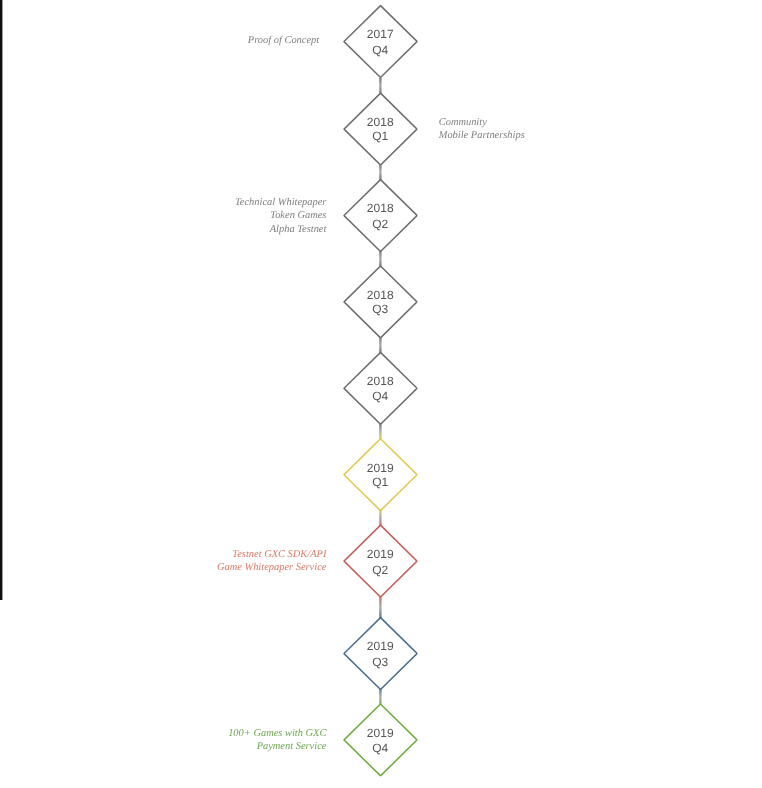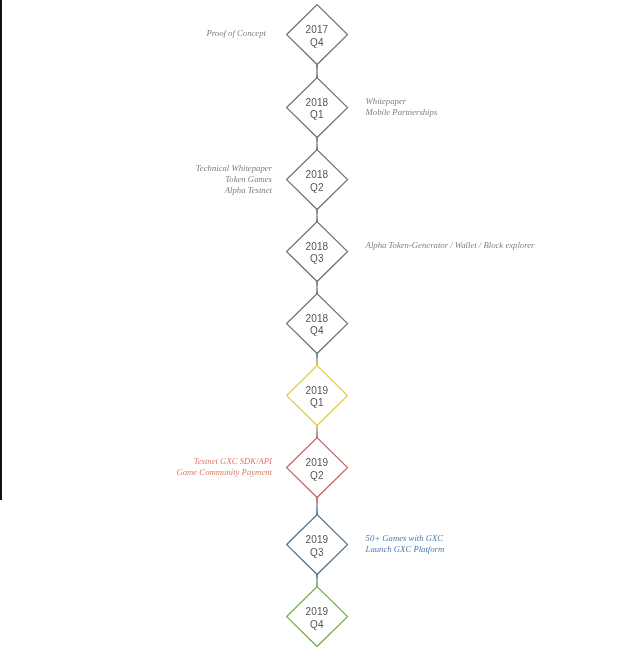--- a/index.html
+++ b/index.html
@@ -49,21 +49,21 @@
   <div class="node" style="left:285.8px;top:76.8px;width:62.2px;height:61.2px">
     <svg width="62.2" height="61.2" viewBox="0 0 62.2 61.2">
       <polygon points="31.1,0.65 61.55,30.6 31.1,60.55 0.65,30.6" fill="none" stroke="#6d6e70" stroke-width="1.3" stroke-linejoin="miter"></polygon>
     </svg>
     <div class="cap">
       <span>2018</span>
       <span>Q1</span>
     </div>
   </div>
   <div class="dlabel right" style="left:365.6px;top:95.9px;color:#808080">
-    <span>Whitepaper</span>
+    <span>Community</span>
     <span>Mobile Partnerships</span>
   </div>
   <div class="connector" style="left:316.2px;top:137.0px;width:1.4px;height:13.0px;
               background:linear-gradient(to bottom,#6d6e70 0%,#a8a8a8 50%,#6d6e70 100%);opacity:.92"></div>
   <div class="node" style="left:285.8px;top:149.0px;width:62.2px;height:61.2px">
     <svg width="62.2" height="61.2" viewBox="0 0 62.2 61.2">
       <polygon points="31.1,0.65 61.55,30.6 31.1,60.55 0.65,30.6" fill="none" stroke="#6d6e70" stroke-width="1.3" stroke-linejoin="miter"></polygon>
     </svg>
     <div class="cap">
       <span>2018</span>
@@ -80,21 +80,20 @@
   <div class="node" style="left:285.8px;top:220.8px;width:62.2px;height:61.2px">
     <svg width="62.2" height="61.2" viewBox="0 0 62.2 61.2">
       <polygon points="31.1,0.65 61.55,30.6 31.1,60.55 0.65,30.6" fill="none" stroke="#6d6e70" stroke-width="1.3" stroke-linejoin="miter"></polygon>
     </svg>
     <div class="cap">
       <span>2018</span>
       <span>Q3</span>
     </div>
   </div>
   <div class="dlabel right" style="left:365.6px;top:239.9px;color:#808080">
-    <span>Alpha Token-Generator / Wallet / Block explorer</span>
   </div>
   <div class="connector" style="left:316.2px;top:281.0px;width:1.4px;height:12.9px;
               background:linear-gradient(to bottom,#6d6e70 0%,#a8a8a8 50%,#6d6e70 100%);opacity:.92"></div>
   <div class="node" style="left:285.8px;top:292.9px;width:62.2px;height:61.2px">
     <svg width="62.2" height="61.2" viewBox="0 0 62.2 61.2">
       <polygon points="31.1,0.65 61.55,30.6 31.1,60.55 0.65,30.6" fill="none" stroke="#6d6e70" stroke-width="1.3" stroke-linejoin="miter"></polygon>
     </svg>
     <div class="cap">
       <span>2018</span>
       <span>Q4</span>
@@ -117,41 +116,41 @@
     <svg width="62.2" height="61.2" viewBox="0 0 62.2 61.2">
       <polygon points="31.1,0.65 61.55,30.6 31.1,60.55 0.65,30.6" fill="none" stroke="#c4625c" stroke-width="1.3" stroke-linejoin="miter"></polygon>
     </svg>
     <div class="cap">
       <span>2019</span>
       <span>Q2</span>
     </div>
   </div>
   <div class="dlabel left" style="right:363.0px;top:456.3px;color:#d97b68">
     <span>Testnet GXC SDK/API</span>
-    <span>Game Community Payment</span>
+    <span>Game Whitepaper Service</span>
   </div>
   <div class="connector" style="left:316.2px;top:497.4px;width:1.4px;height:17.6px;
               background:linear-gradient(to bottom,#c4625c 0%,#a8a8a8 50%,#4a6e91 100%);opacity:.92"></div>
   <div class="node" style="left:285.8px;top:514.0px;width:62.2px;height:61.2px">
     <svg width="62.2" height="61.2" viewBox="0 0 62.2 61.2">
       <polygon points="31.1,0.65 61.55,30.6 31.1,60.55 0.65,30.6" fill="none" stroke="#4a6e91" stroke-width="1.3" stroke-linejoin="miter"></polygon>
     </svg>
     <div class="cap">
       <span>2019</span>
       <span>Q3</span>
     </div>
   </div>
-  <div class="dlabel right" style="left:365.6px;top:533.1px;color:#4f79ad">
-    <span>50+ Games with GXC</span>
-    <span>Launch GXC Platform</span>
-  </div>
   <div class="connector" style="left:316.2px;top:574.2px;width:1.4px;height:12.9px;
               background:linear-gradient(to bottom,#4a6e91 0%,#a8a8a8 50%,#6fae42 100%);opacity:.92"></div>
   <div class="node" style="left:285.8px;top:586.1px;width:62.2px;height:61.2px">
     <svg width="62.2" height="61.2" viewBox="0 0 62.2 61.2">
       <polygon points="31.1,0.65 61.55,30.6 31.1,60.55 0.65,30.6" fill="none" stroke="#6fae42" stroke-width="1.3" stroke-linejoin="miter"></polygon>
     </svg>
     <div class="cap">
       <span>2019</span>
       <span>Q4</span>
     </div>
   </div>
+  <div class="dlabel left" style="right:363.0px;top:605.2px;color:#6fa652">
+    <span>100+ Games with GXC</span>
+    <span>Payment Service</span>
+  </div>
 </div>
 
 </body></html>

